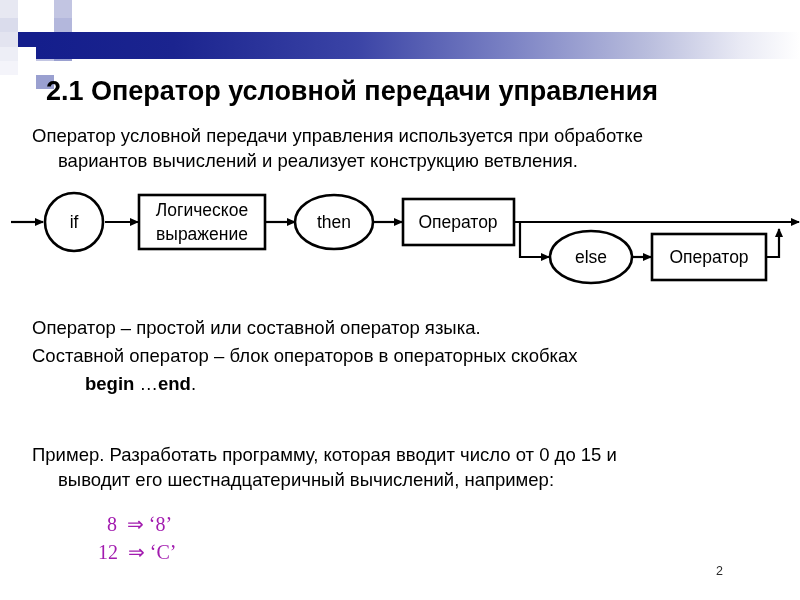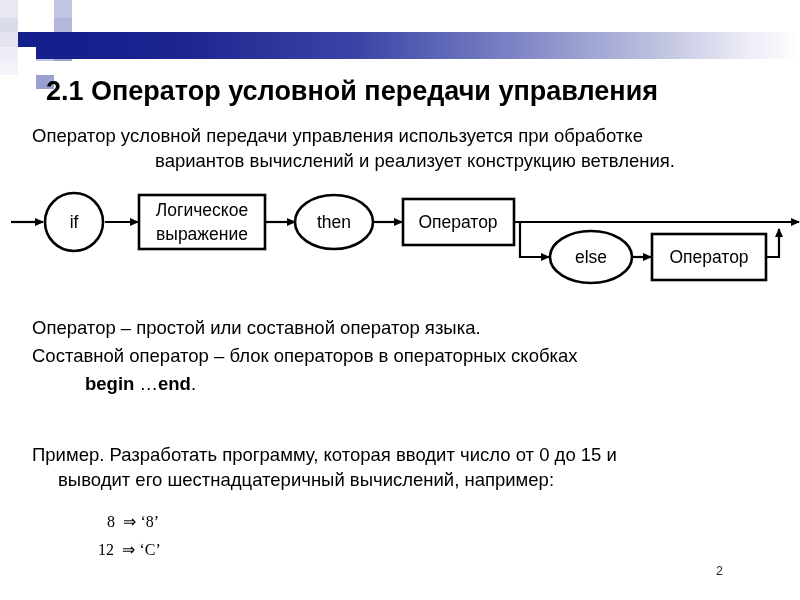--- a/index.html
+++ b/index.html
@@ -24,34 +24,34 @@
     font-size:27px; font-weight:bold; color:#000; letter-spacing:0px;
     white-space:nowrap;
     margin-top:34px;
   }
 
   
   .para {
     position:absolute; color:#000; font-size:18.5px; line-height:25px;
   }
   .p-intro { left:32px; top:123px; width:740px; text-indent:0; }
-  .p-intro .l2 { display:block; padding-left:26px;text-align:center; }
+  .p-intro .l2 { display:block; padding-left:26px; }
 
   .p-a { left:32px; top:315px; width:740px; }
   .p-b { left:32px; top:343px; width:740px; }
   .p-c { left:40px; top:371px; width:740px; padding-left:45px; }
   .p-c b { font-weight:bold; }
 
   .p-ex { left:32px; top:442px; width:740px; }
   .p-ex .l2 { display:block; padding-left:26px; }
   .p-ex b { font-weight:normal; }
 
   .ex-line {
     position:absolute; font-family:"Liberation Serif", serif;
-    font-size:16px; color:#000000; white-space:pre;
+    font-size:20px; color:#a21caf; white-space:pre;
   }
   .ex-1 { left:107px; top:512px; }
   .ex-2 { left:98px; top:540px; }
 
   
   .pageno {
     position:absolute; left:716px; top:564px;
     font-size:12.5px; color:#2b2b2b;
   }
 

